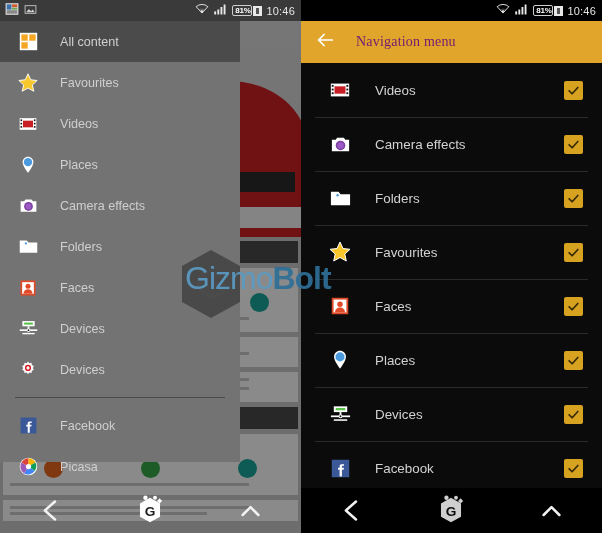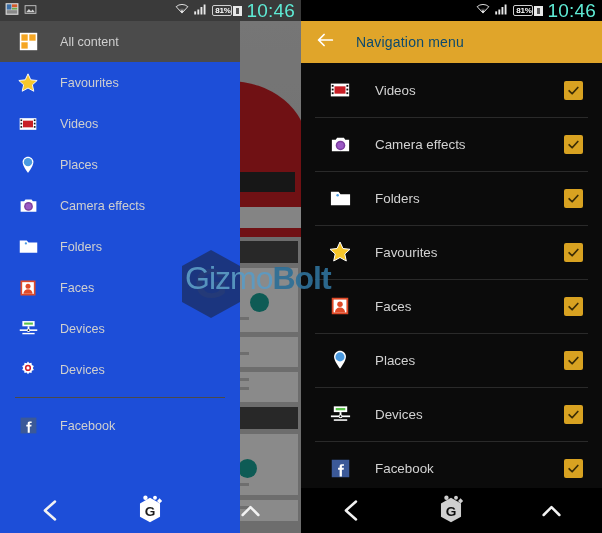--- a/index.html
+++ b/index.html
@@ -14,21 +14,21 @@
   
   .phone { position: relative; width: 301px; height: 533px; overflow: hidden; background:#000; }
 
   .statusbar {
     position: absolute; top: 0; left: 0; right: 0; height: 21px;
     display: flex; align-items: center; z-index: 40;
     font-size: 12.5px; color: #fff;
   }
   .sb-left { display: flex; align-items: center; gap: 5px; padding-left: 5px; }
   .sb-right { margin-left: auto; display: flex; align-items: center; gap: 4px; padding-right: 6px; }
-  .sb-clock { font-size: 19px; color: #5eead4; letter-spacing: .2px; }
+  .sb-clock { font-size: 11px; color: #e5e5e5; letter-spacing: .2px; }
   .batt {
     display: inline-flex; align-items: center;
   }
   .batt-body {
     border: 1px solid #cfcfcf; border-radius: 2px;
     font-size: 8px; line-height: 9px; padding: 0 1px 0 2px; color: #fff;
     font-weight: bold; letter-spacing: -.3px;
   }
   .batt-plug {
     width: 9px; height: 10px; background: #e8e8e8; margin-left: 1px;
@@ -83,40 +83,40 @@
   .bg-card .t3 { height:3px; width:85%; background:#c9c9c9; margin-bottom:3px;}
   .bg-card .t4 { height:3px; width:70%; background:#c9c9c9;}
   .bg-dots { display:flex; gap:10px; justify-content:space-around; margin:7px 0 5px 0;}
   .bg-dot { width:19px; height:19px; border-radius:50%; }
   .bg-strip { height:22px; background:#4a4a4a; margin:0 3px 5px 3px; }
 
   .scrim {
     position:absolute; inset:0; background: rgba(0,0,0,0.45); z-index: 5;
   }
   .drawer {
-    position: absolute; top: 0; left: 0; width: 240px; height: 533px;
-    background: #1d4ed8; z-index: 10;
+    position: absolute; top: 0; left: 0; width: 240px; height: 462px;
+    background: #737373; z-index: 10;
   }
   .drawer-row {
     display: flex; align-items: center; height: 41px; padding-left: 17px;
     color: #cfcfcf; font-size: 12.6px;
   }
   .drawer-row.selected { background: #4b4b4b; }
   .drawer-row .ico { width: 22px; height: 22px; margin-right: 21px; flex: 0 0 22px;
       display:flex; align-items:center; justify-content:center; }
   .drawer-div { height:1px; background:#4a4a4a; margin: 7px 15px 7px 15px; }
 
   
   .right-phone .statusbar { background: #000; }
   .appbar {
     position:absolute; top:21px; left:0; right:0; height:42px;
     background: var(--amber); display:flex; align-items:center; padding-left:13px;
     z-index: 20;
   }
-  .appbar-title { color:#0c4a6e; font-size:14px; margin-left:20px; letter-spacing:.2px;}
+  .appbar-title { color:#701a75; font-size:14px; margin-left:20px; letter-spacing:.2px;font-family:Liberation Serif, serif;}
   .nav-list { position:absolute; top:63px; left:0; right:0; bottom:45px; background:#0b0b0b; }
   .nav-row {
     height: 54px; display:flex; align-items:center; padding: 0 19px 0 27px;
     color:#d2d2d2; font-size:13.4px; position:relative;
   }
   .nav-row + .nav-row::before{
     content:""; position:absolute; left:14px; right:14px; top:0; height:1px; background:#2a2a2a;
   }
   .nav-row .ico { width:24px; height:24px; margin-right:23px; flex:0 0 24px;
       display:flex; align-items:center; justify-content:center;}
@@ -330,20 +330,34 @@
       <div class="drawer-row">
         <span class="ico">
           <svg viewBox="0 0 24 24" width="19" height="19">
             <rect x="2" y="2" width="20" height="20" fill="#3b5998"></rect>
             <path d="M15 7h-1.8c-1.4 0-2.2.9-2.2 2.3V11H9.2v2.4H11V21h2.6v-7.6h2l.3-2.4h-2.3V9.6c0-.5.2-.8.8-.8H16V7z" fill="#fff"></path>
           </svg>
         </span>
         <span>Facebook</span>
       </div>
 
+      <div class="drawer-row">
+        <span class="ico">
+          <svg viewBox="0 0 24 24" width="21" height="21">
+            <circle cx="12" cy="12" r="10" fill="#fff"></circle>
+            <path d="M12 12L4 7.5A9.5 9.5 0 0 1 12 2.5z" fill="#db4437"></path>
+            <path d="M12 12L12 2.5A9.5 9.5 0 0 1 20 7.5z" fill="#f4b400"></path>
+            <path d="M12 12L20 7.5A9.5 9.5 0 0 1 19 17z" fill="#0f9d58"></path>
+            <path d="M12 12L19 17A9.5 9.5 0 0 1 7 20z" fill="#4285f4"></path>
+            <path d="M12 12L7 20A9.5 9.5 0 0 1 4 7.5z" fill="#9b59b6"></path>
+            <circle cx="12" cy="12" r="3" fill="#fff"></circle>
+          </svg>
+        </span>
+        <span>Picasa</span>
+      </div>
 
     </div>
 
     <div class="statusbar">
       <div class="sb-left">
         <span>
           <svg viewBox="0 0 24 24" width="14" height="14">
             <rect x="1" y="2" width="22" height="20" fill="#d8d8d8"></rect>
             <rect x="3" y="4" width="8" height="9" fill="#3b6fa8"></rect>
             <rect x="12" y="4" width="9" height="5" fill="#d15a2a"></rect>

